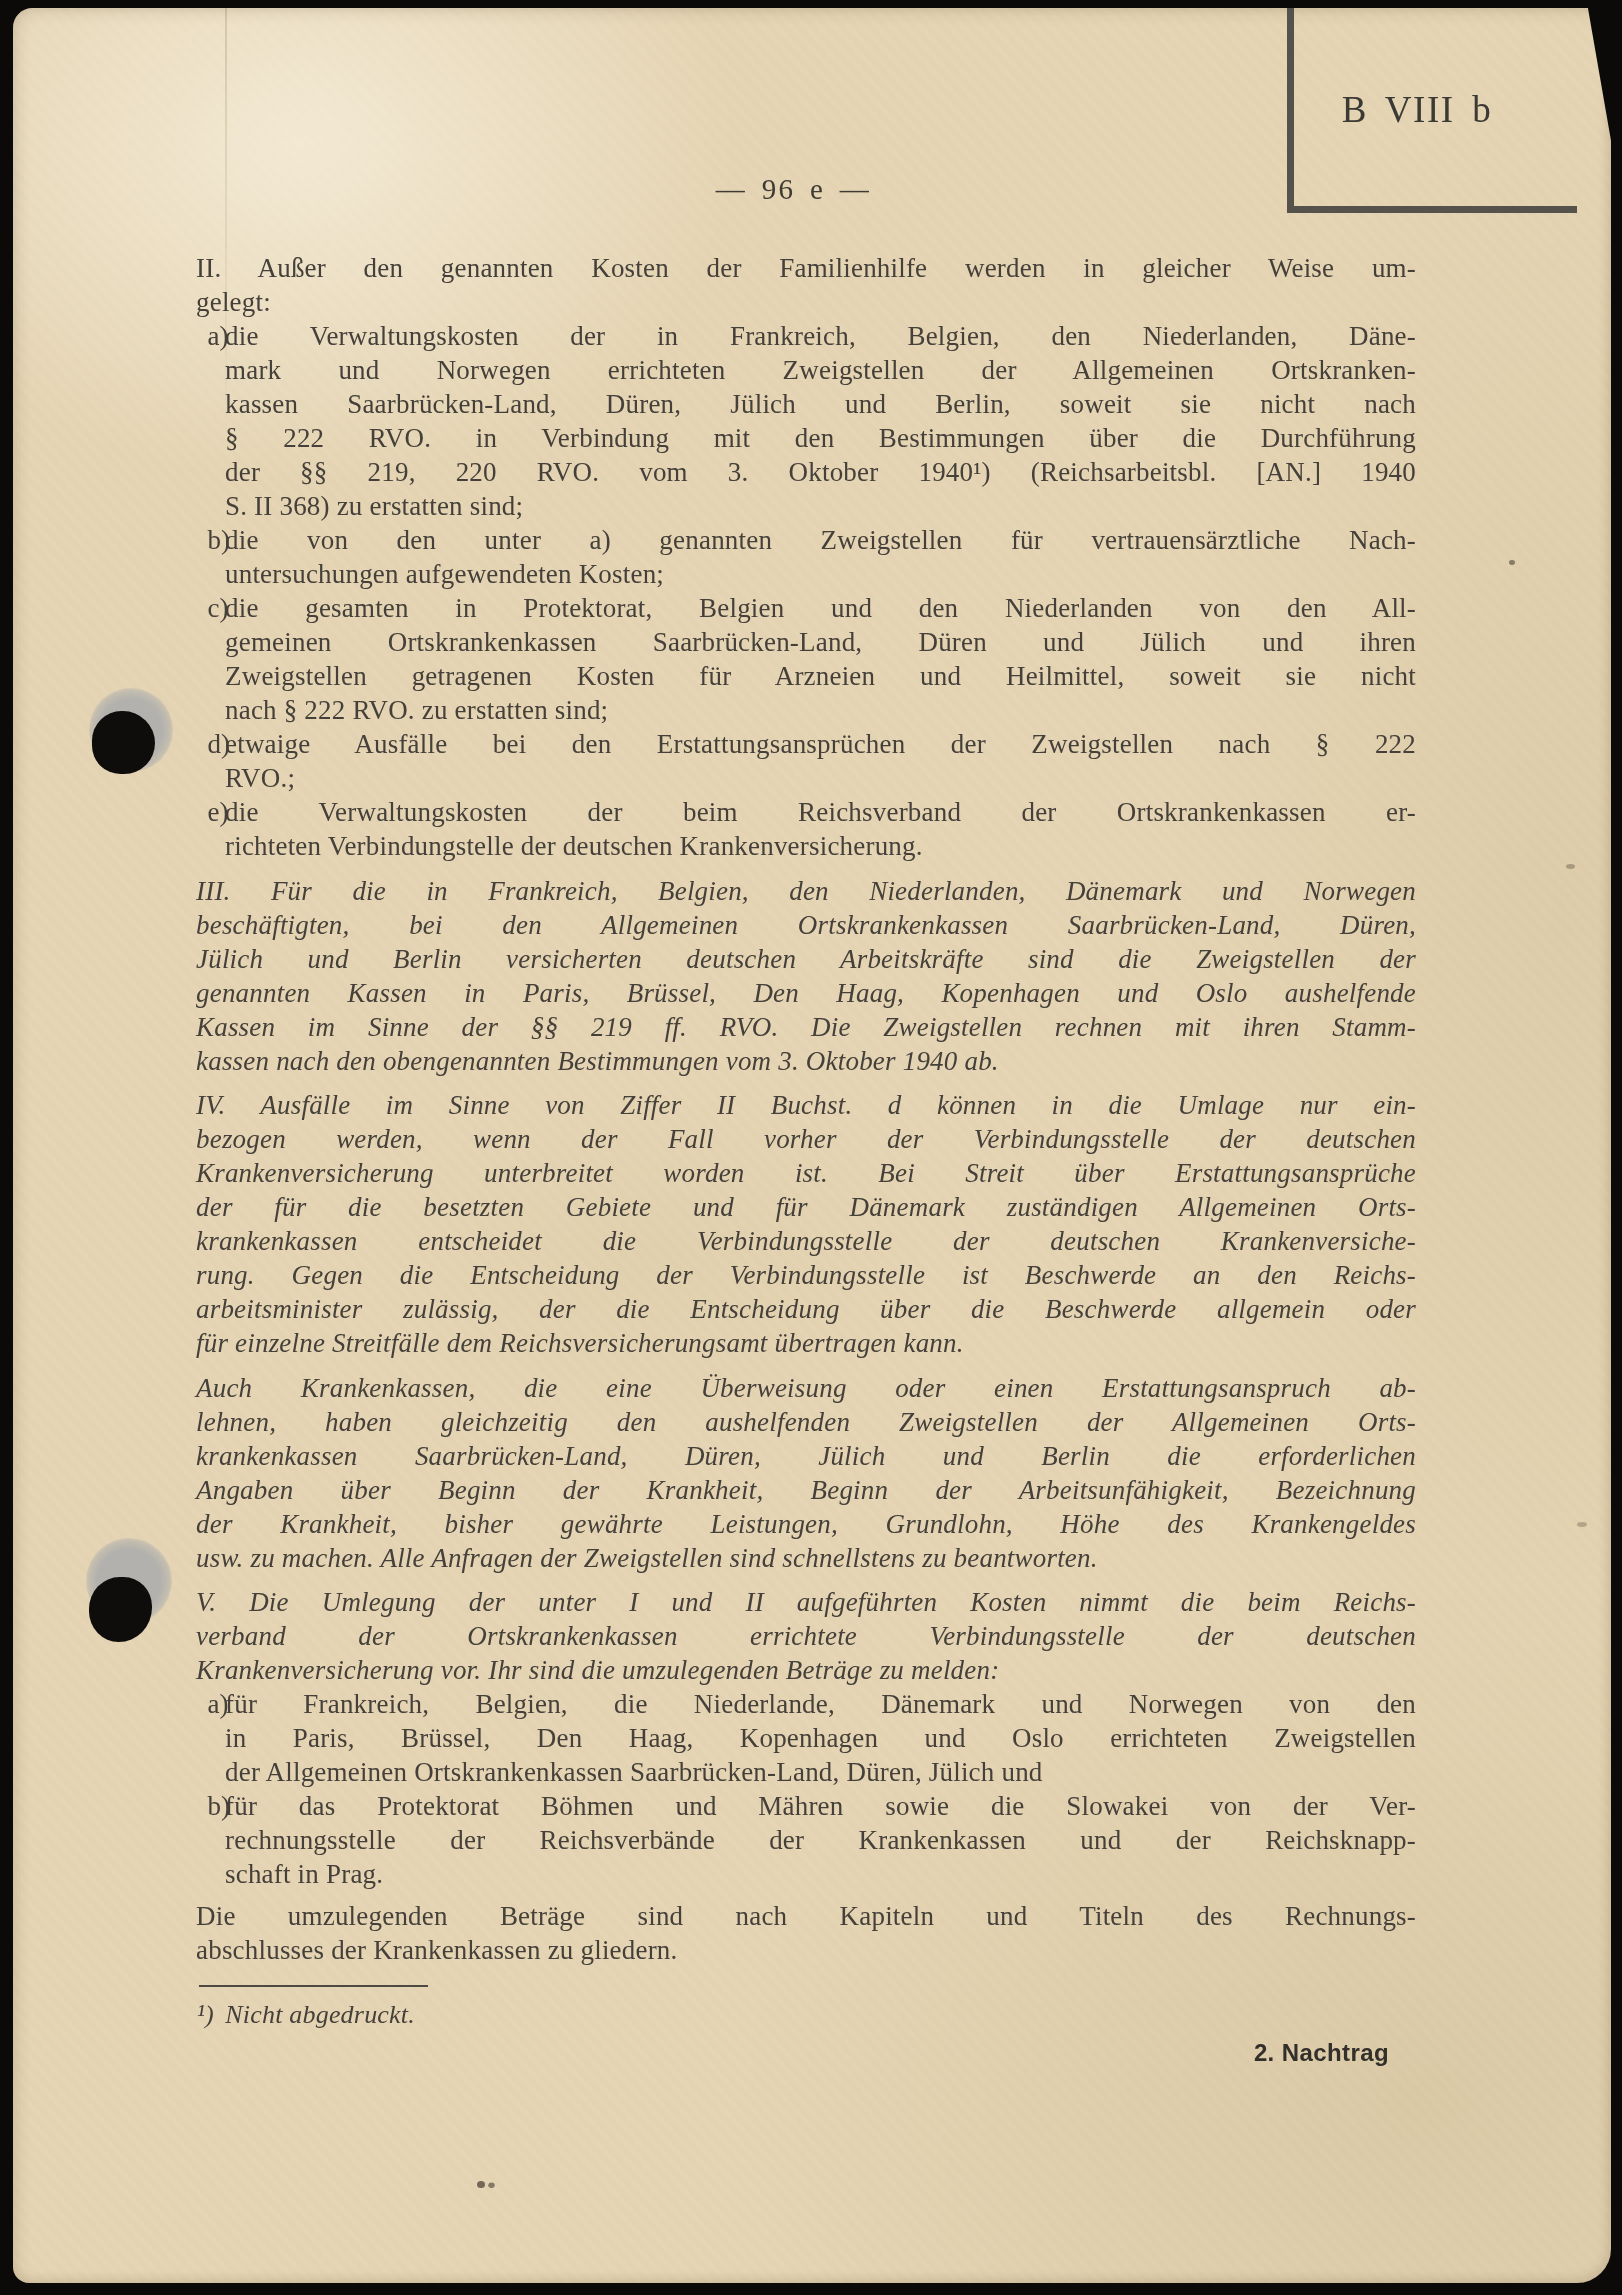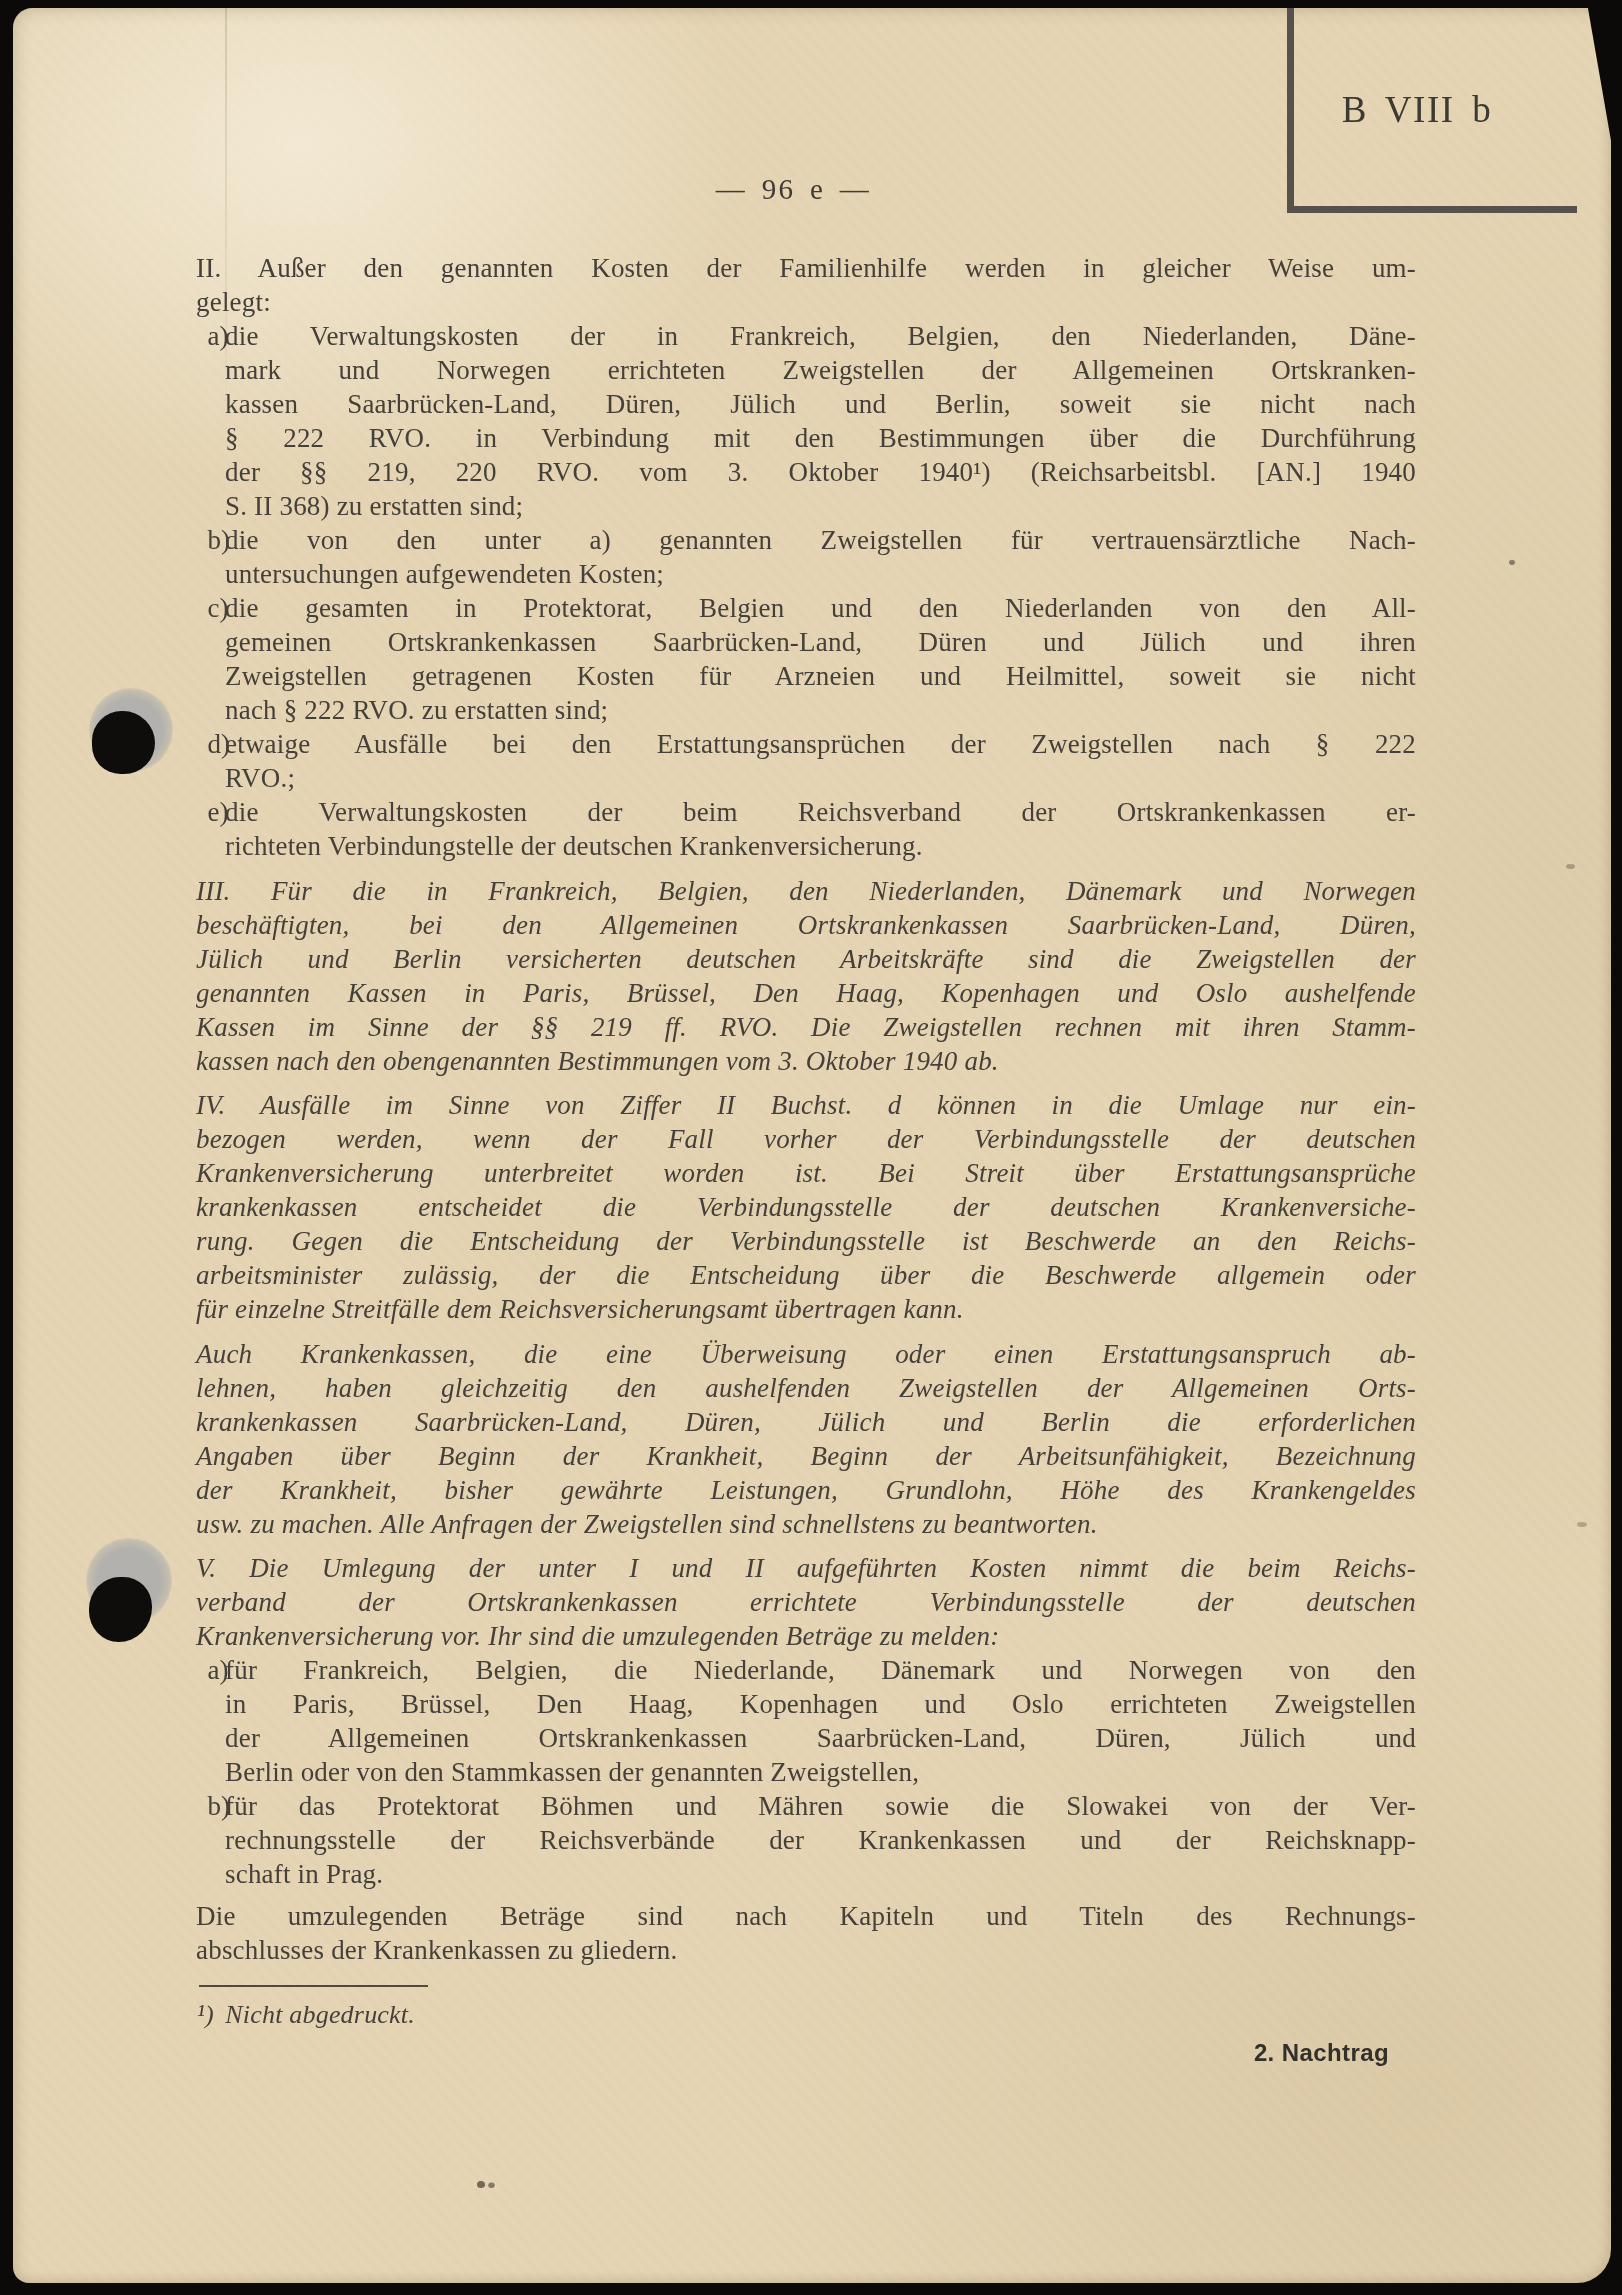--- a/index.html
+++ b/index.html
@@ -157,20 +157,21 @@
           <div class="line">beschäftigten, bei den Allgemeinen Ortskrankenkassen Saarbrücken-Land, Düren,</div>
           <div class="line">Jülich und Berlin versicherten deutschen Arbeitskräfte sind die Zweigstellen der</div>
           <div class="line">genannten Kassen in Paris, Brüssel, Den Haag, Kopenhagen und Oslo aushelfende</div>
           <div class="line">Kassen im Sinne der §§ 219 ff. RVO. Die Zweigstellen rechnen mit ihren Stamm-</div>
           <div class="line">kassen nach den obengenannten Bestimmungen vom 3. Oktober 1940 ab.</div>
         </div>
       <div class="para lines gap">
           <div class="line">IV. Ausfälle im Sinne von Ziffer II Buchst. d können in die Umlage nur ein-</div>
           <div class="line">bezogen werden, wenn der Fall vorher der Verbindungsstelle der deutschen</div>
           <div class="line">Krankenversicherung unterbreitet worden ist. Bei Streit über Erstattungsansprüche</div>
+          <div class="line">der für die besetzten Gebiete und für Dänemark zuständigen Allgemeinen Orts-</div>
           <div class="line">krankenkassen entscheidet die Verbindungsstelle der deutschen Krankenversiche-</div>
           <div class="line">rung. Gegen die Entscheidung der Verbindungsstelle ist Beschwerde an den Reichs-</div>
           <div class="line">arbeitsminister zulässig, der die Entscheidung über die Beschwerde allgemein oder</div>
           <div class="line">für einzelne Streitfälle dem Reichsversicherungsamt übertragen kann.</div>
         </div>
       <div class="para lines gap">
           <div class="line">Auch Krankenkassen, die eine Überweisung oder einen Erstattungsanspruch ab-</div>
           <div class="line">lehnen, haben gleichzeitig den aushelfenden Zweigstellen der Allgemeinen Orts-</div>
           <div class="line">krankenkassen Saarbrücken-Land, Düren, Jülich und Berlin die erforderlichen</div>
           <div class="line">Angaben über Beginn der Krankheit, Beginn der Arbeitsunfähigkeit, Bezeichnung</div>
@@ -182,21 +183,20 @@
           <div class="line">verband der Ortskrankenkassen errichtete Verbindungsstelle der deutschen</div>
           <div class="line">Krankenversicherung vor. Ihr sind die umzulegenden Beträge zu melden:</div>
         </div>
 
       <div class="item">
         <span class="ilabel">a)</span>
         <div class="lines">
             <div class="line">für Frankreich, Belgien, die Niederlande, Dänemark und Norwegen von den</div>
             <div class="line">in Paris, Brüssel, Den Haag, Kopenhagen und Oslo errichteten Zweigstellen</div>
             <div class="line">der Allgemeinen Ortskrankenkassen Saarbrücken-Land, Düren, Jülich und</div>
-            <div class="line">Berlin oder von den Stammkassen der genannten Zweigstellen,</div>
           </div>
       </div>
       <div class="item">
         <span class="ilabel">b)</span>
         <div class="lines">
             <div class="line">für das Protektorat Böhmen und Mähren sowie die Slowakei von der Ver-</div>
             <div class="line">rechnungsstelle der Reichsverbände der Krankenkassen und der Reichsknapp-</div>
             <div class="line">schaft in Prag.</div>
           </div>
       </div>

